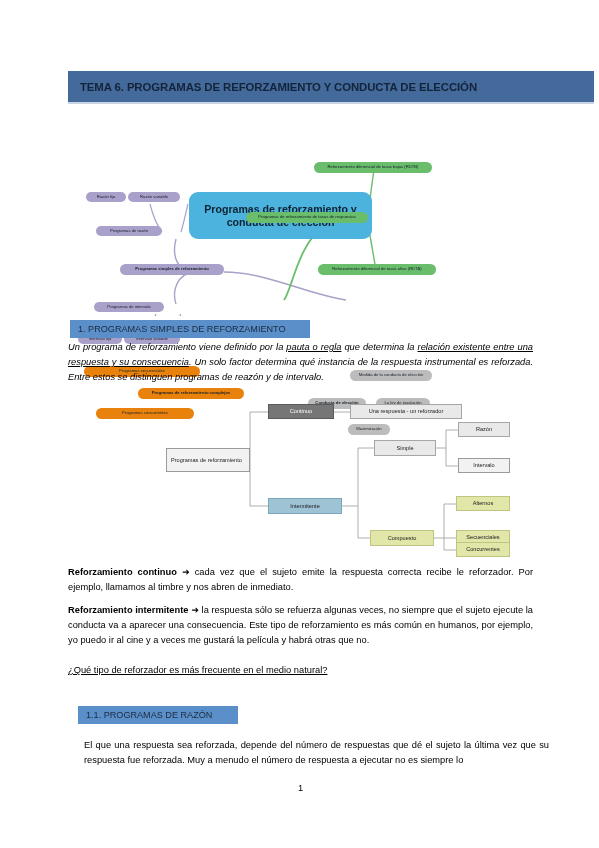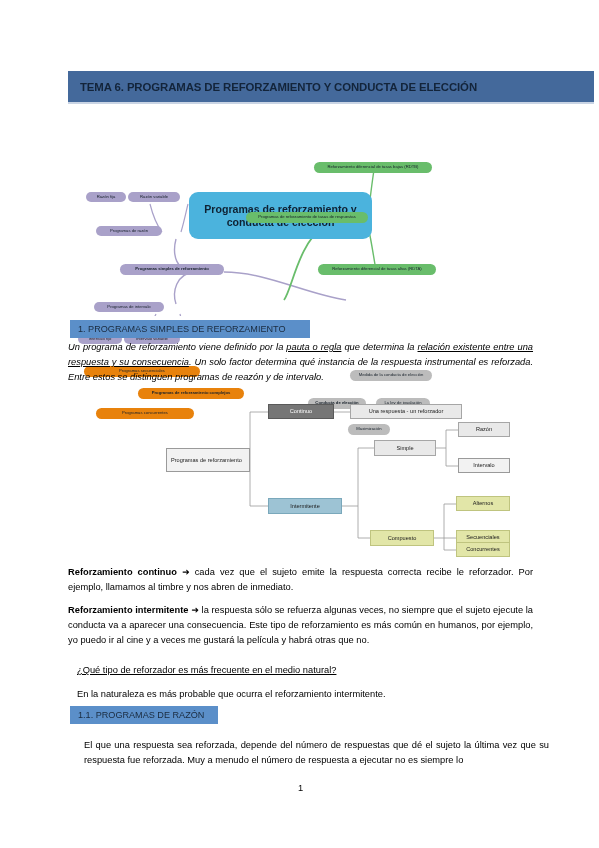--- a/index.html
+++ b/index.html
@@ -67,21 +67,21 @@
   }
 
   
   .para{
     position:absolute;
     font-size:9.3px;color:#000;
     line-height:1.62;
     text-align:justify;
     width:465px;
   }
-  .para.nojust{text-align:left;margin-left:9px;}
+  .para.nojust{text-align:left;}
   .u{text-decoration:underline;}
   .b{font-weight:bold;}
 
   
   .tree{position:absolute;left:96px;top:404px;width:345px;height:152px;}
   .tree svg{position:absolute;left:0;top:0;}
   .tnode{
     position:absolute;box-sizing:border-box;
     display:flex;align-items:center;
     font-size:5.6px;color:#1b1b1b;
@@ -212,25 +212,22 @@
 
     <div class="para" style="left:0;top:603px;">
       <span class="b">Reforzamiento intermitente</span>
       <span>➜</span><span> la respuesta sólo se refuerza algunas veces, no siempre que el sujeto ejecute la conducta va a aparecer una consecuencia. Este tipo de reforzamiento es más común en humanos, por ejemplo, yo puedo ir al cine y a veces me gustará la película y habrá otras que no.</span>
     </div>
 
     <div class="para nojust" style="left:0;top:663px;">
       <span class="u">¿Qué tipo de reforzador es más frecuente en el medio natural?</span>
     </div>
 
-    <div class="para nojust" style="left:0;top:687px;">
-      <span>En la naturaleza es más probable que ocurra el reforzamiento intermitente.</span>
-    </div>
-
-    <div class="sechead" style="left:2px;top:706px;width:148px;">
+
+    <div class="sechead" style="left:10px;top:706px;width:160px;">
       <span class="txt">1.1. PROGRAMAS DE RAZÓN</span>
     </div>
 
     <div class="para" style="left:16px;top:738px;">
       <span>El que una respuesta sea reforzada, depende del número de respuestas que dé el sujeto la última vez que su respuesta fue reforzada. Muy a menudo el número de respuesta a ejecutar no es siempre lo</span>
     </div>
 
     <div class="pagenum">1</div>
 
   </div>

